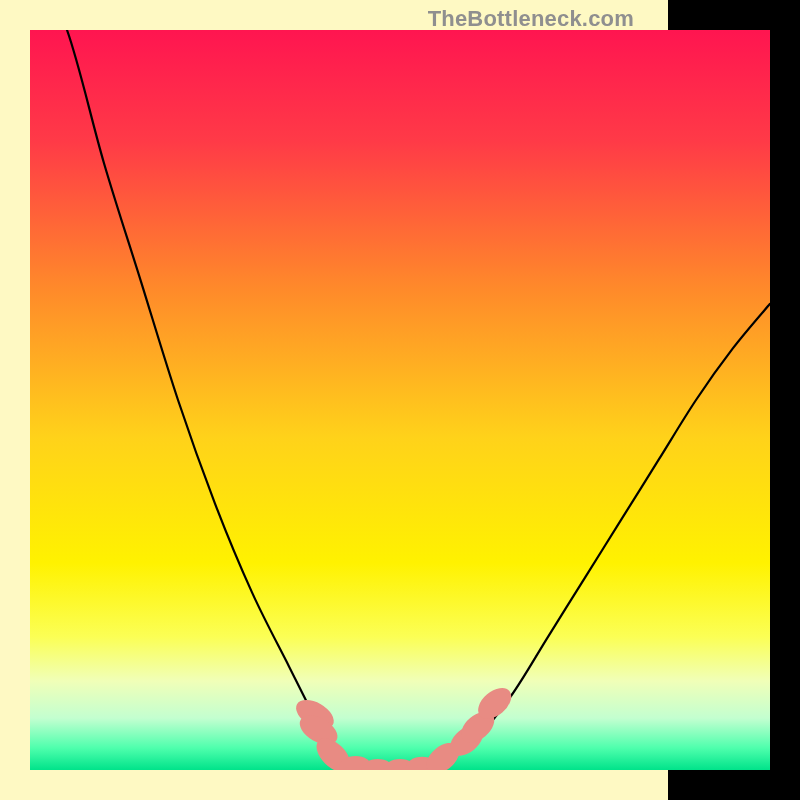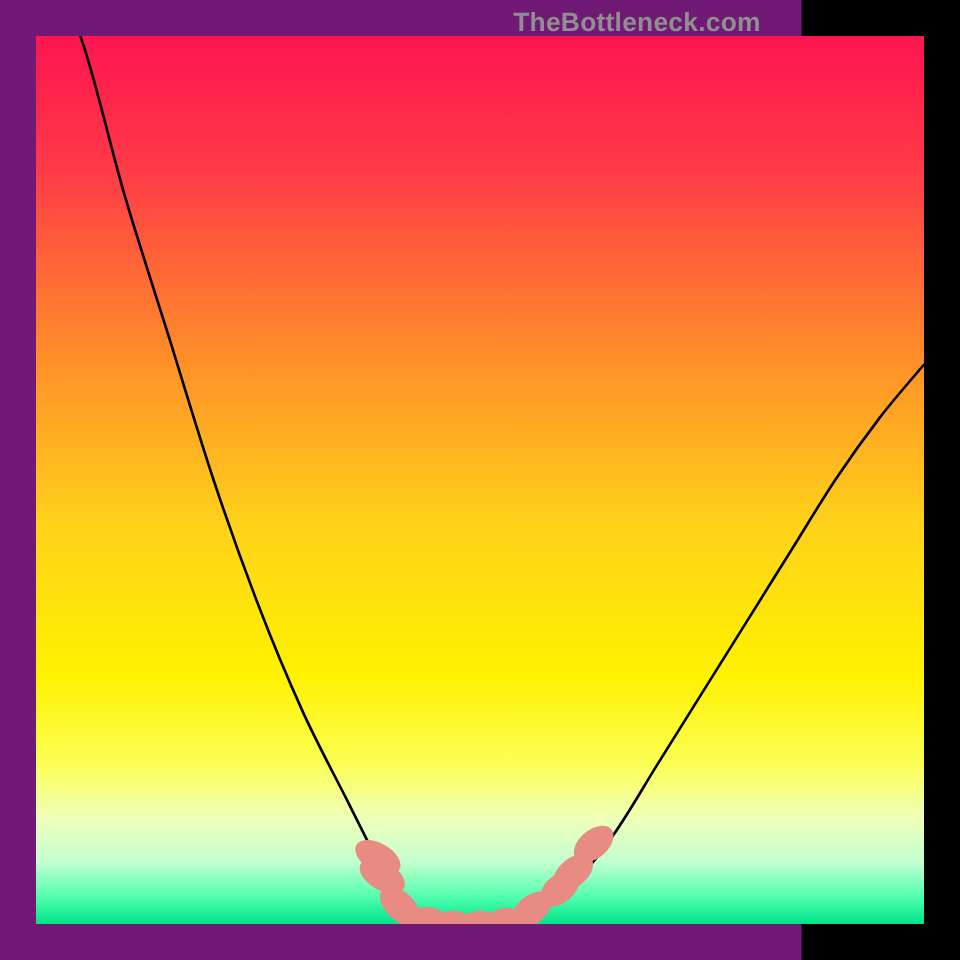--- a/index.html
+++ b/index.html
@@ -9,21 +9,21 @@
     height: 800px;
     background: #000;
     overflow: hidden;
   }
   .frame {
     position: absolute;
     left: 0;
     top: 0;
     width: 668px;
     height: 800px;
-    background: #701a75;
+    background: #fef9c3;
   }
   .plot {
     position: absolute;
     left: 30px;
     top: 30px;
     width: 740px;
     height: 740px;
     overflow: hidden;
   }
   .gradient {

